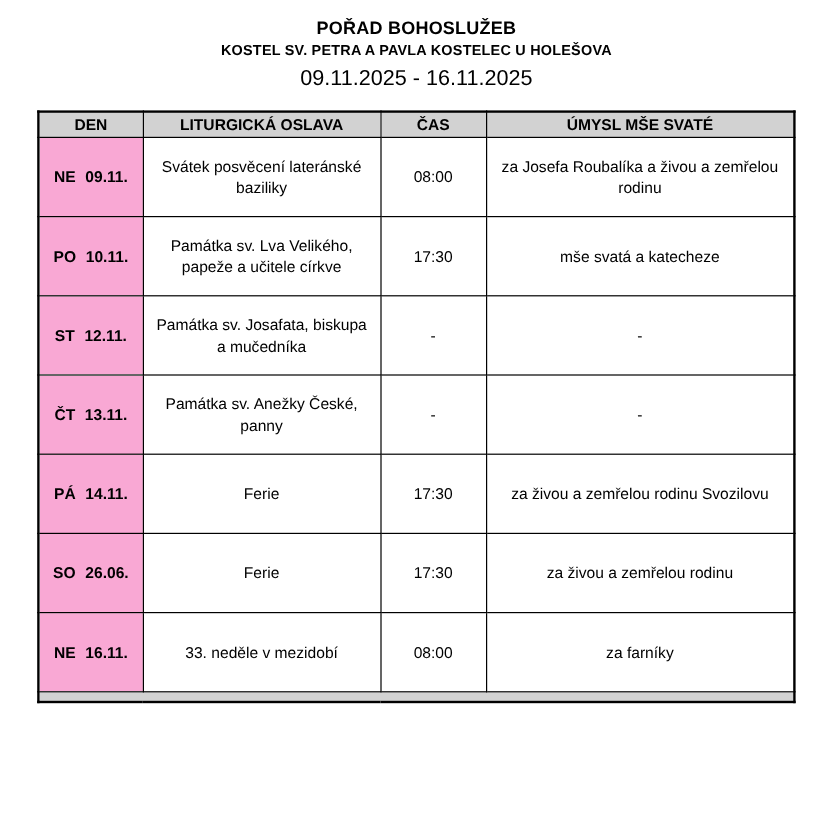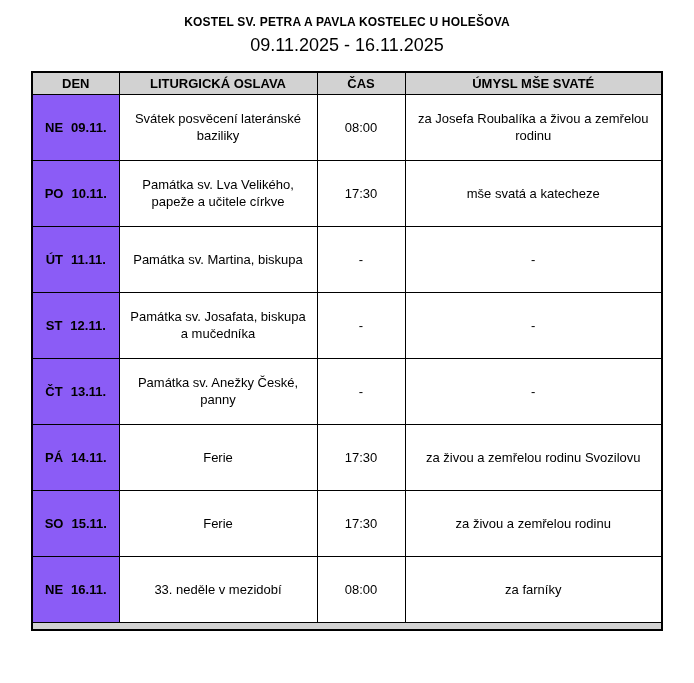--- a/index.html
+++ b/index.html
@@ -59,40 +59,41 @@
     padding: 2px 4px;
   }
   col.col-day { width: 87px; }
   col.col-celebration { width: 198px; }
   col.col-time { width: 88px; }
   col.col-intention { width: 257px; }
   table.schedule tbody tr {
     height: 66px;
   }
   td.day-cell {
-    background: #8b5cf6;
+    background: #f9a8d4;
     font-weight: bold;
     white-space: nowrap;
   }
   td.day-cell .day-abbr { margin-right: 8px; }
   td.celebration-cell { line-height: 1.35; }
   td.intention-cell { line-height: 1.35; }
   tfoot td.footer-strip {
     background: #d2d2d2;
     height: 8px;
     padding: 0;
     border-top: 1px solid #000000;
   }
 </style>
 </head>
 <body>
 
 <div class="page">
 
   <div class="titles">
+    <div class="title-main">POŘAD BOHOSLUŽEB</div>
     <div class="title-sub">KOSTEL SV. PETRA A PAVLA KOSTELEC U HOLEŠOVA</div>
     <div class="title-dates">09.11.2025 - 16.11.2025</div>
   </div>
 
   <table class="schedule">
     <colgroup>
       <col class="col-day">
       <col class="col-celebration">
       <col class="col-time">
       <col class="col-intention">
@@ -112,45 +113,39 @@
           <td class="time-cell">08:00</td>
           <td class="intention-cell">za Josefa Roubalíka a živou a zemřelou rodinu</td>
         </tr>
         <tr>
           <td class="day-cell"><span class="day-abbr">PO</span><span>10.11.</span></td>
           <td class="celebration-cell">Památka sv. Lva Velikého, papeže a učitele církve</td>
           <td class="time-cell">17:30</td>
           <td class="intention-cell">mše svatá a katecheze</td>
         </tr>
         <tr>
-          <td class="day-cell"><span class="day-abbr">ÚT</span><span>11.11.</span></td>
-          <td class="celebration-cell">Památka sv. Martina, biskupa</td>
-          <td class="time-cell">-</td>
-          <td class="intention-cell">-</td>
-        </tr>
-        <tr>
           <td class="day-cell"><span class="day-abbr">ST</span><span>12.11.</span></td>
           <td class="celebration-cell">Památka sv. Josafata, biskupa a mučedníka</td>
           <td class="time-cell">-</td>
           <td class="intention-cell">-</td>
         </tr>
         <tr>
           <td class="day-cell"><span class="day-abbr">ČT</span><span>13.11.</span></td>
           <td class="celebration-cell">Památka sv. Anežky České, panny</td>
           <td class="time-cell">-</td>
           <td class="intention-cell">-</td>
         </tr>
         <tr>
           <td class="day-cell"><span class="day-abbr">PÁ</span><span>14.11.</span></td>
           <td class="celebration-cell">Ferie</td>
           <td class="time-cell">17:30</td>
           <td class="intention-cell">za živou a zemřelou rodinu Svozilovu</td>
         </tr>
         <tr>
-          <td class="day-cell"><span class="day-abbr">SO</span><span>15.11.</span></td>
+          <td class="day-cell"><span class="day-abbr">SO</span><span>26.06.</span></td>
           <td class="celebration-cell">Ferie</td>
           <td class="time-cell">17:30</td>
           <td class="intention-cell">za živou a zemřelou rodinu</td>
         </tr>
         <tr>
           <td class="day-cell"><span class="day-abbr">NE</span><span>16.11.</span></td>
           <td class="celebration-cell">33. neděle v mezidobí</td>
           <td class="time-cell">08:00</td>
           <td class="intention-cell">za farníky</td>
         </tr>

